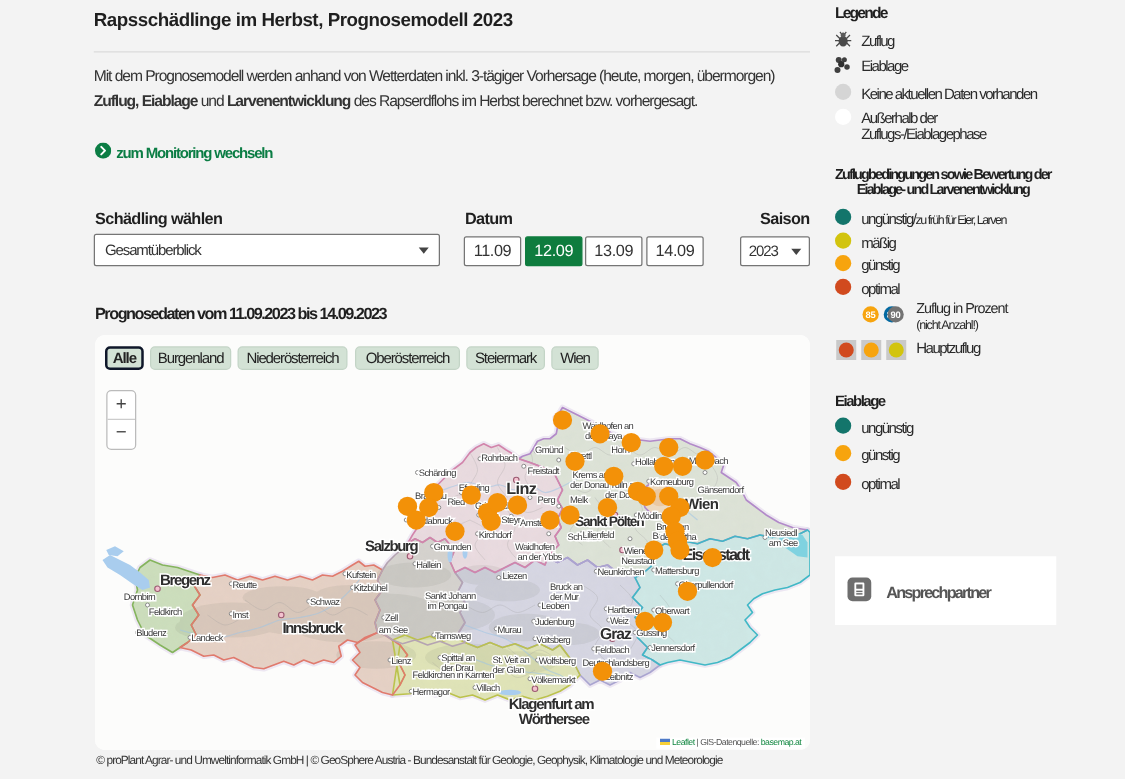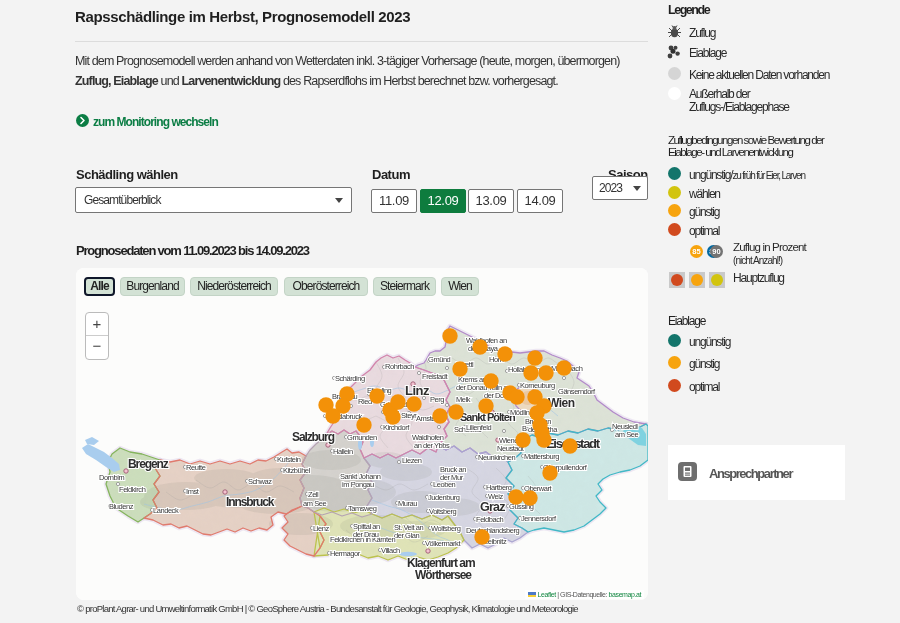--- a/index.html
+++ b/index.html
@@ -13,21 +13,21 @@
 .lbl2 { font-size:13px; font-weight:bold; color:#1f1f1f; letter-spacing:-1.19px; }
 .selbox { background:#fff; border:1px solid #757575; border-radius:2px; font-size:12px; letter-spacing:-0.9px; color:#333; display:flex; align-items:center; padding:0 8px; justify-content:space-between; }
 .datebtn { position:absolute; width:46px; height:24px; background:#fff; border:1px solid #757575; border-radius:2px; font-size:13px; letter-spacing:-0.3px; color:#333; text-align:center; line-height:22px; }
 .datebtn.sel { background:#0e7c3e; color:#fff; border-color:#0e7c3e; }
 .caret { width:0; height:0; border-left:4.5px solid transparent; border-right:4.5px solid transparent; border-top:5px solid #444; display:inline-block; letter-spacing:0; }
 .mapcard { position:absolute; left:76px; top:268px; width:572px; height:332px; background:#fff; border-radius:8px; overflow:hidden; }
 .tab { position:absolute; top:9px; height:19px; background:#d3e2d5; border:1px solid #c3d4c6; border-radius:4px; font-size:12px; letter-spacing:-0.9px; color:#222; text-align:center; line-height:17px; }
 .tab.sel { border:2px solid #0f172a; font-weight:bold; line-height:15px; }
 .leg-item { position:absolute; font-size:12px; color:#2a2a2a; letter-spacing:-1.2px; }
 .leg-circle { position:absolute; width:13px; height:13px; border-radius:50%; }
-.leg-head { position:absolute; font-size:11.5px; font-weight:normal; color:#1f1f1f; line-height:12px; letter-spacing:-1.45px; }
+.leg-head { position:absolute; font-size:11.5px; font-weight:bold; color:#1f1f1f; line-height:12px; letter-spacing:-1.45px;text-align:center; }
 .numc { position:absolute; width:13px; height:13px; border-radius:50%; color:#fff; font-size:7.5px; font-weight:bold; text-align:center; line-height:13px; letter-spacing:0; }
 .sqr { position:absolute; width:16px; height:16px; background:#c9c9c9; }
 .sqr > div { position:absolute; left:1.75px; top:1.75px; width:12.5px; height:12.5px; border-radius:50%; }
 </style>
 </head>
 <body>
 
 <h1 class="abs" style="left:75px; top:8px;">Rapsschädlinge im Herbst, Prognosemodell 2023</h1>
 <div class="hr abs" style="left:75px; top:41px; width:573px;"></div>
 <div class="ptext abs" style="left:75px; top:52px; width:600px;">Mit dem Prognosemodell werden anhand von Wetterdaten inkl. 3-tägiger Vorhersage (heute, morgen, übermorgen)<br><b>Zuflug, Eiablage</b> und <b>Larvenentwicklung</b> des Rapserdflohs im Herbst berechnet bzw. vorhergesagt.</div>
@@ -41,21 +41,21 @@
 <div class="lbl abs" style="left:76px; top:167px;">Schädling wählen</div>
 <div class="selbox abs" style="left:75px; top:187px; width:277px; height:26px;">Gesamtüberblick<span class="caret"></span></div>
 
 <div class="lbl abs" style="left:372px; top:167px;">Datum</div>
 <div class="datebtn" style="left:371px; top:189px;">11.09</div>
 <div class="datebtn sel" style="left:420px; top:189px;">12.09</div>
 <div class="datebtn" style="left:468px; top:189px;">13.09</div>
 <div class="datebtn" style="left:517px; top:189px;">14.09</div>
 
 <div class="lbl abs" style="left:608px; top:167px;">Saison</div>
-<div class="selbox abs" style="left:592px; top:176px; width:56px; height:24px; padding:0 6px;">2023<span class="caret"></span></div>
+<div class="selbox abs" style="left:592px; top:189px; width:56px; height:24px; padding:0 6px;">2023<span class="caret"></span></div>
 
 <div class="lbl2 abs" style="left:76px; top:243px;">Prognosedaten vom 11.09.2023 bis 14.09.2023</div>
 
 <div class="mapcard">
 <svg width="572" height="332" viewBox="0 0 572 332" style="position:absolute;left:0;top:0;">
 
 <defs>
 <filter id="terr" x="0" y="0" width="100%" height="100%">
           <feTurbulence type="fractalNoise" baseFrequency="0.14" numOctaves="3" seed="7" result="n"></feTurbulence>
           <feColorMatrix in="n" type="matrix" values="0 0 0 0 0.45  0 0 0 0 0.46  0 0 0 0 0.40  0 0 0 0.45 0"></feColorMatrix>
@@ -407,21 +407,21 @@
 <div class="leg-circle" style="left:668px; top:67px; background:#d5d5d5;"></div>
 <div class="leg-item" style="left:689px; top:68px;">Keine aktuellen Daten vorhanden</div>
 <div class="leg-circle" style="left:668px; top:87px; background:#fff;"></div>
 <div class="leg-item" style="left:689px; top:88px; line-height:12.5px;">Außerhalb der<br>Zuflugs-/Eiablagephase</div>
 
 <div class="leg-head" style="left:668px; top:134px;">Zuflugbedingungen sowie Bewertung der<br>Eiablage- und Larvenentwicklung</div>
 
 <div class="leg-circle" style="left:668px; top:167px; background:#13756b;"></div>
 <div class="leg-item" style="left:689px; top:168px;">ungünstig/<span style="font-size:10px;text-align:right;">zu früh für Eier, Larven</span></div>
 <div class="leg-circle" style="left:668px; top:186px; background:#d2c40e;"></div>
-<div class="leg-item" style="left:689px; top:187px;">wählen</div>
+<div class="leg-item" style="left:689px; top:187px;">mäßig</div>
 <div class="leg-circle" style="left:668px; top:204px; background:#f7a40e;"></div>
 <div class="leg-item" style="left:689px; top:205px;">günstig</div>
 <div class="leg-circle" style="left:668px; top:223px; background:#d14a1e;"></div>
 <div class="leg-item" style="left:689px; top:224px;">optimal</div>
 
 <div class="numc" style="left:707px; top:245px; background:#0369a1;">80</div>
 <div class="numc" style="left:690px; top:245px; background:#f7a40e;">85</div>
 <div class="numc" style="left:710px; top:245px; background:#737373;">90</div>
 <div class="leg-item" style="left:733px; top:241px; font-size:11.5px; letter-spacing:-0.82px; line-height:12.5px;">Zuflug in Prozent<br><span style="font-size:10px; letter-spacing:-0.95px;">(nicht Anzahl!)</span></div>
 

